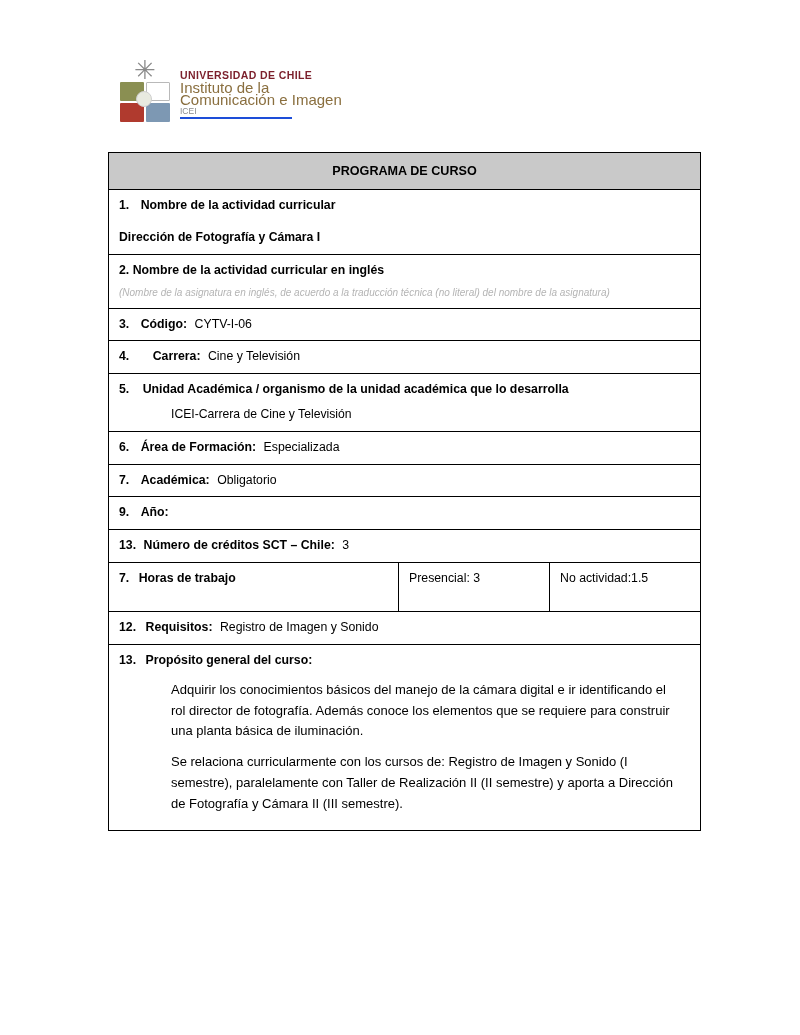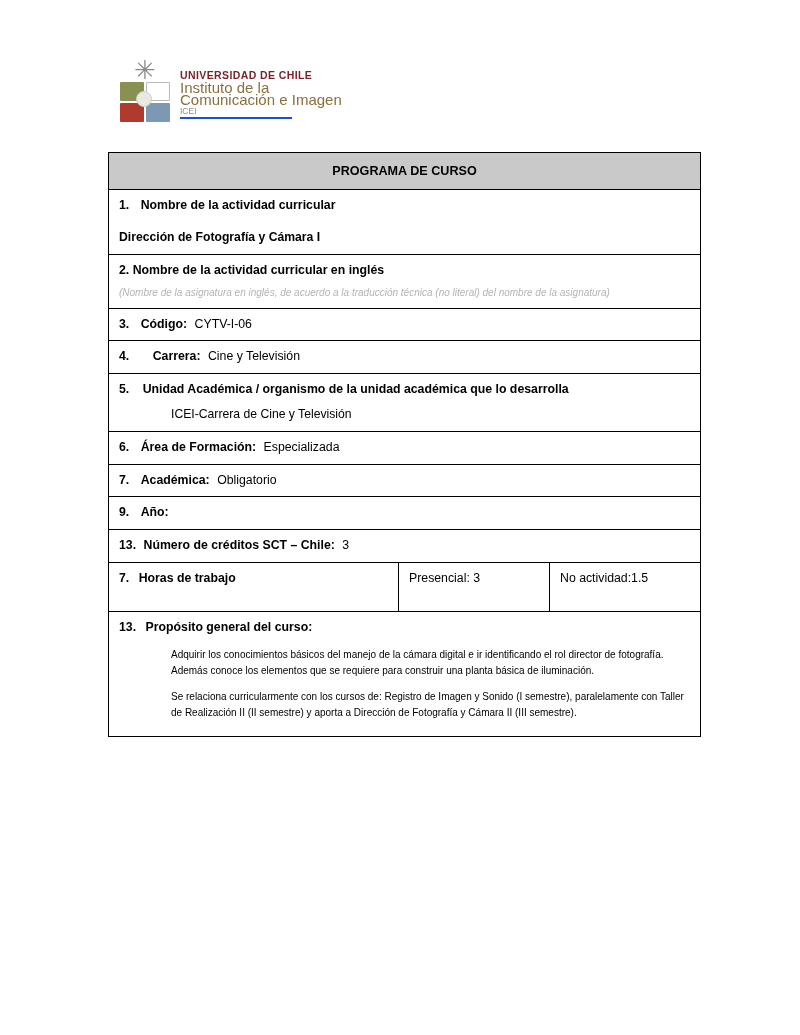--- a/index.html
+++ b/index.html
@@ -152,21 +152,21 @@
   }
   .indent-sub {
     margin-top: 7px;
     margin-left: 52px;
     font-size: 12.2px;
   }
   .body-par {
     margin-left: 52px;
     margin-top: 10px;
     margin-right: 6px;
-    font-size: 10px;
+    font-size: 13px;
     line-height: 1.6;
     text-align: left;
   }
   .body-par.last {
     margin-bottom: 8px;
   }
   .hours-cell {
     font-weight: bold;
     padding-left: 18px;
   }
@@ -311,20 +311,29 @@
 
       <tr>
         <td class="hours-cell tall">
           <span class="num">7.</span>
           <span class="lbl" style="margin-left:6px">Horas de trabajo</span>
         </td>
         <td class="hours-val">Presencial: 3</td>
         <td class="hours-val">No actividad:1.5</td>
       </tr>
 
+      <tr>
+        <td colspan="3" class="cell-pad-lg">
+          <div class="hang2">
+            <span class="num">12.</span>
+            <span class="lbl" style="margin-left:6px">Requisitos:</span>
+            <span class="val" style="margin-left:4px">Registro de Imagen y Sonido</span>
+          </div>
+        </td>
+      </tr>
 
       <tr>
         <td colspan="3" class="cell-pad-lg">
           <div class="hang2">
             <span class="num">13.</span>
             <span class="lbl" style="margin-left:6px">Propósito general del curso:</span>
           </div>
           <div class="body-par">Adquirir los conocimientos  básicos del  manejo de la cámara digital e ir identificando el rol director de fotografía.  Además conoce los elementos que se requiere para construir una planta básica de iluminación.</div>
           <div class="body-par last">Se relaciona curricularmente con los cursos de: Registro de Imagen y Sonido  (I semestre), paralelamente con Taller de Realización II  (II semestre)  y aporta a  Dirección de Fotografía y Cámara II (III semestre).</div>
         </td>

